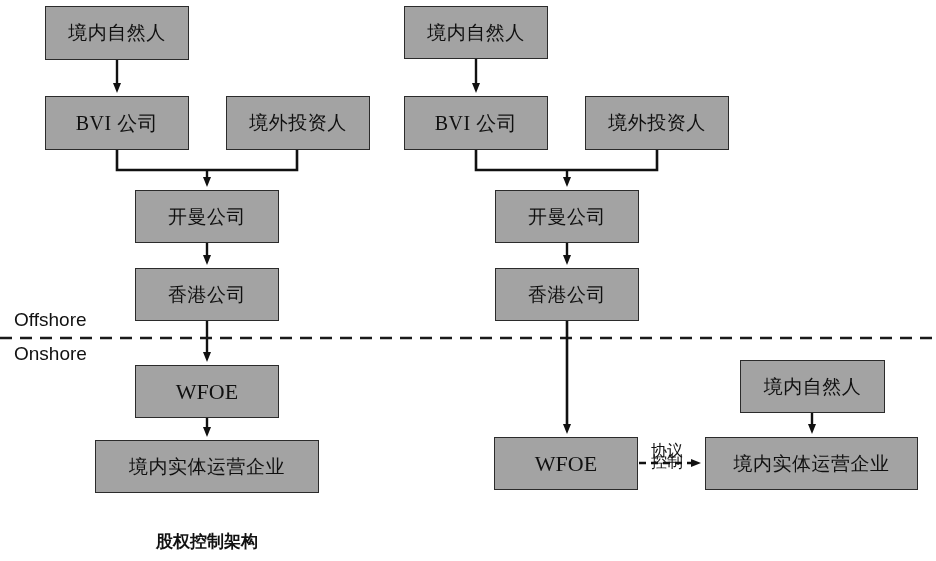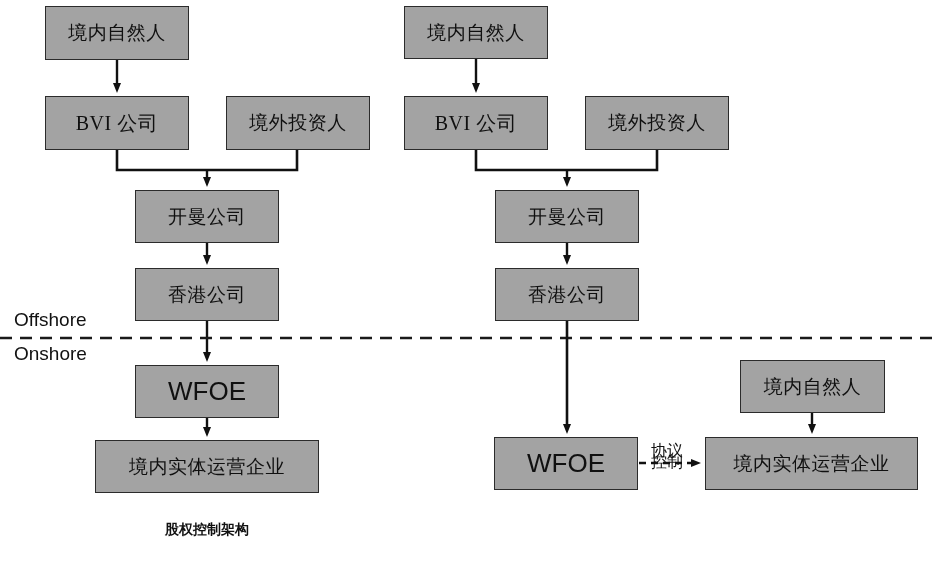--- a/index.html
+++ b/index.html
@@ -24,36 +24,37 @@
     background: #a3a3a3;
     display: flex;
     align-items: center;
     justify-content: center;
     font-size: 19px;
     color: #101010;
     letter-spacing: 0.5px;
     font-family: "Liberation Serif", "DejaVu Serif", serif;
   }
   .node.latin {
-    font-family: Liberation Sans, sans-serif;
-    font-size: 26px;
+    font-family: Liberation Serif, serif;
+    font-size: 22px;
     letter-spacing: 0px;
   }
   .node.mixed {
     font-family: Liberation Serif, serif;
     font-size: 20px;
   }
   .caption {
     position: absolute;
     font-family: "DejaVu Sans", "Liberation Sans", sans-serif;
-    font-size: 14px;
+    font-size: 17px;
     font-weight: bold;
     color: #111111;
     text-align: center;
     white-space: nowrap;
+    margin-top: 9px;
   }
   .side-label {
     position: absolute;
     font-family: "Liberation Sans", "DejaVu Sans", sans-serif;
     font-size: 19px;
     color: #111111;
     white-space: nowrap;
   }
   .edge-label {
     position: absolute;

